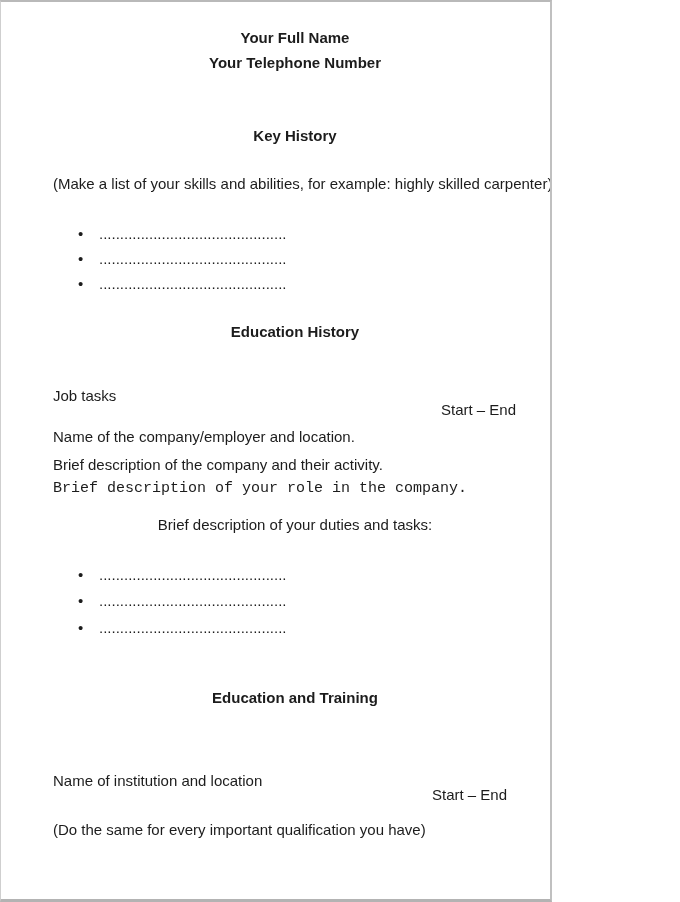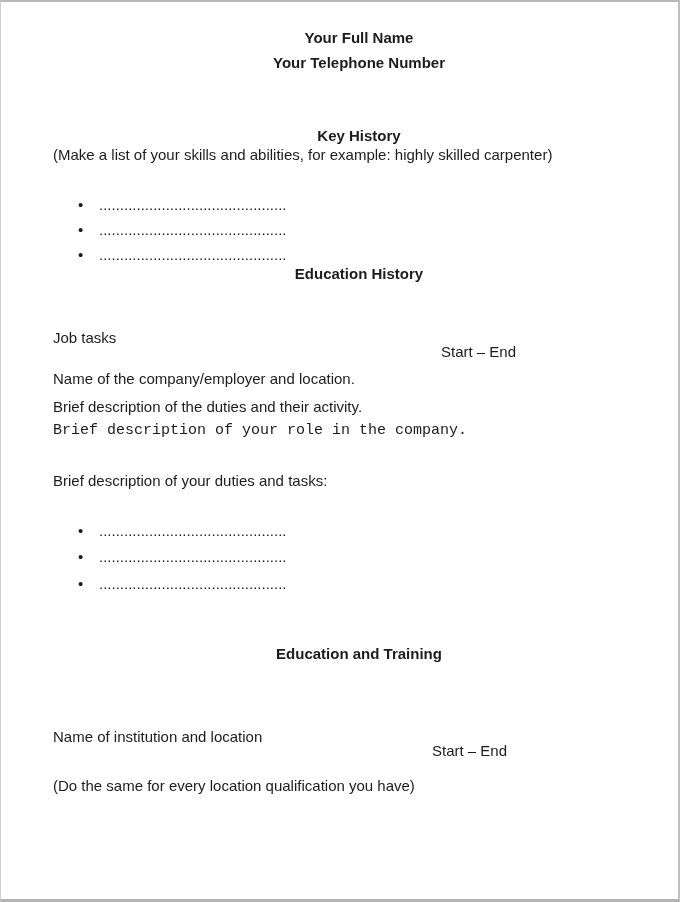--- a/index.html
+++ b/index.html
@@ -2,21 +2,21 @@
 <html><head>
 <meta charset="utf-8">
 <style>
   html, body {
     margin: 0;
     padding: 0;
     background: #ffffff;
   }
   .page {
     position: relative;
-    width: 680px;
+    width: 552px;
     height: 902px;
     box-sizing: border-box;
     background: #ffffff;
     border-top: 2px solid #b9b9b9;
     border-bottom: 3px solid #b3b3b3;
     border-left: 1px solid #cfcfcf;
     border-right: 2px solid #c0c0c0;
     padding: 26px 13px 0 52px;
     font-family: "Liberation Sans", "DejaVu Sans", sans-serif;
     font-size: 15px;
@@ -44,23 +44,23 @@
     display: inline-block;
     width: 21px;
     margin-left: 25px;
   }
   
   .m6  { margin-top: 6px; }
   .m5  { margin-top: 5px; font-family: Liberation Mono, monospace; }
   .m7  { margin-top: 7px; }
   .m8  { margin-top: 8px; }
   .m9  { margin-top: 9px; }
-  .m17 { margin-top: 31px; }
+  .m17 { margin-top: 17px; text-align: center; }
   .m22 { margin-top: 22px; }
-  .m29 { }
+  .m29 { margin-top: 29px; }
   .m30 { margin-top: 30px; }
   .m31 { margin-top: 31px; }
   .m45 { margin-top: 45px; }
   .m51 { margin-top: 51px; }
   .m53 { margin-top: 64px; }
   .m54 { margin-top: 54px; }
 </style>
 </head>
 <body>
 
@@ -83,36 +83,36 @@
   </div>
 
   <div class="line h m29">Education History</div>
 
   <div class="line row m45">
     <span>Job tasks</span>
     <span class="dates dates-emp">Start – End</span>
   </div>
 
   <div class="line m22">Name of the company/employer and location.</div>
-  <div class="line m9">Brief description of the duties and their activity.</div>
+  <div class="line m9">Brief description of the company and their activity.</div>
   <div class="line m5">Brief description of your role in the company.</div>
   <div class="line m17">Brief description of your duties and tasks:</div>
 
   <div class="line m31">
     <span class="bullet-dot">•</span><span>.............................................</span>
   </div>
   <div class="line m7">
     <span class="bullet-dot">•</span><span>.............................................</span>
   </div>
   <div class="line m8">
     <span class="bullet-dot">•</span><span>.............................................</span>
   </div>
 
   <div class="line h m51">Education and Training</div>
 
   <div class="line row m53">
     <span>Name of institution and location</span>
     <span class="dates dates-edu">Start – End</span>
   </div>
 
-  <div class="line m30">(Do the same for every location qualification you have)</div>
+  <div class="line m30">(Do the same for every important qualification you have)</div>
 
 </div>
 
 </body></html>

